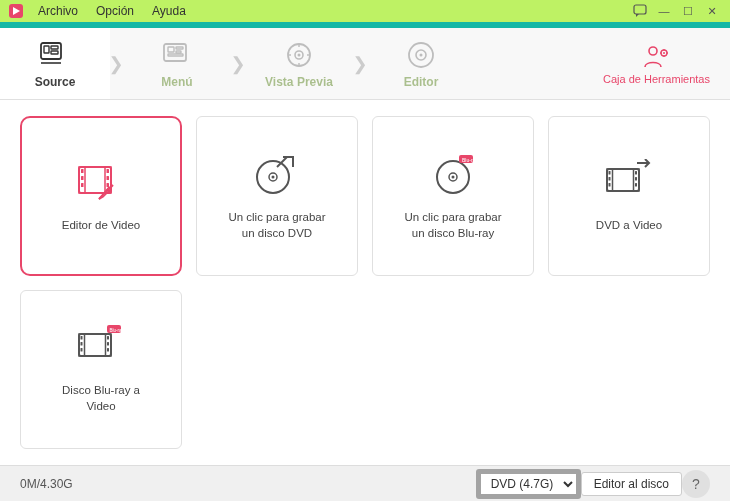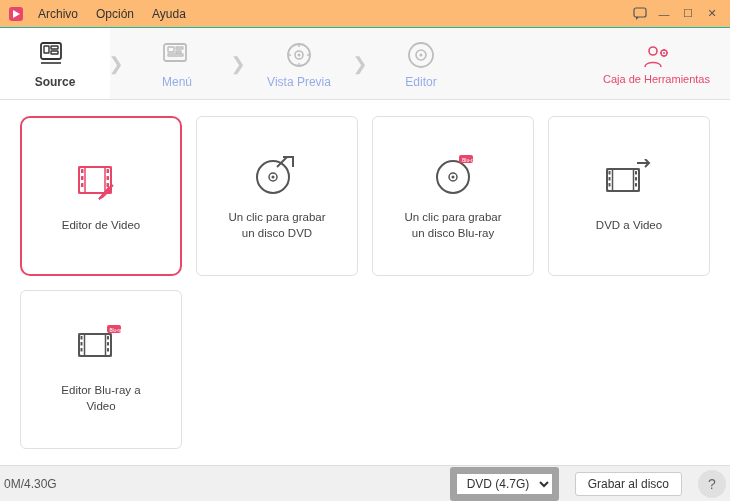--- a/index.html
+++ b/index.html
@@ -7,27 +7,27 @@
       width: 730px;
       height: 501px;
       font-family: 'Segoe UI', Arial, sans-serif;
       background: #f5f5f5;
       overflow: hidden;
       user-select: none;
     }
 
     
     .title-bar {
-      background: #fdba74;
+      background: #bef264;
       height: 28px;
       display: flex;
       align-items: center;
       justify-content: space-between;
       padding: 0 8px;
-      border-bottom: 1px solid #14b8a6;
+      border-bottom: 6px solid #14b8a6;
     }
     .title-bar-left {
       display: flex;
       align-items: center;
       gap: 2px;
     }
     .app-icon {
       width: 16px;
       height: 16px;
       margin-right: 4px;
@@ -87,22 +87,22 @@
       opacity: 0.45;
     }
     .step-icon {
       font-size: 24px;
       margin-bottom: 4px;
       color: #555;
     }
     .step.active .step-icon { color: #333; }
     .step-label {
       font-size: 12px;
-      color: #1d4ed8;
-      font-weight: 400;
+      color: #4d7c0f;
+      font-weight: 700;
     }
     .step.active .step-label { color: #404040; font-weight: 600; }
 
     
     .step-arrow {
       width: 20px;
       color: #ccc;
       font-size: 18px;
       text-align: center;
       margin: 0 -4px;
@@ -168,33 +168,33 @@
     
     svg { display: block; }
 
     
     .bottom-bar {
       background: #f0f0f0;
       border-top: 1px solid #ddd;
       height: 36px;
       display: flex;
       align-items: center;
-      padding: 0 4px;
+      padding: 0 20px;
       justify-content: flex-end;
-      gap: 16px;
+      gap: 0;
     }
     .bottom-size {
       font-size: 12px;
       color: #555;
       margin-right: auto;
     }
     .bottom-select {
       font-size: 12px;
       padding: 2px 6px;
-      border: 7px solid #a3a3a3;
+      border: 5px solid #a3a3a3;
       border-radius: 3px;
       background: white;
       color: #333;
     }
     .bottom-btn {
       font-size: 12px;
       padding: 4px 12px;
       border: 1px solid #ccc;
       border-radius: 3px;
       background: white;
@@ -415,29 +415,29 @@
         <rect x="7.5" y="18" width="2" height="3.5" rx="0.5" fill="#555"></rect>
         <rect x="7.5" y="24" width="2" height="3.5" rx="0.5" fill="#555"></rect>
         <rect x="34" y="12" width="2" height="3.5" rx="0.5" fill="#555"></rect>
         <rect x="34" y="18" width="2" height="3.5" rx="0.5" fill="#555"></rect>
         <rect x="34" y="24" width="2" height="3.5" rx="0.5" fill="#555"></rect>
 
         <rect x="34" y="1" width="14" height="8" rx="2" fill="#e8466a"></rect>
         <text x="36.5" y="7.5" font-size="4.5" fill="white" font-family="Arial">Blu-ray</text>
       </svg>
     </div>
-    <span class="card-label" style="white-space:pre-line;">Editor Blu-ray a
+    <span class="card-label" style="white-space:pre-line;">Disco Blu-ray a
 Video</span>
   </div>
 
 </div>
 
 <div class="bottom-bar">
   <span class="bottom-size">0M/4.30G</span>
   <select class="bottom-select">
     <option>DVD (4.7G)</option>
     <option>DVD (8.5G)</option>
     <option>BD-25</option>
     <option>BD-50</option>
   </select>
-  <button class="bottom-btn">Grabar al disco</button>
+  <button class="bottom-btn">Editor al disco</button>
   <div class="bottom-icon-btn">?</div>
 </div>
 
 </body></html>

